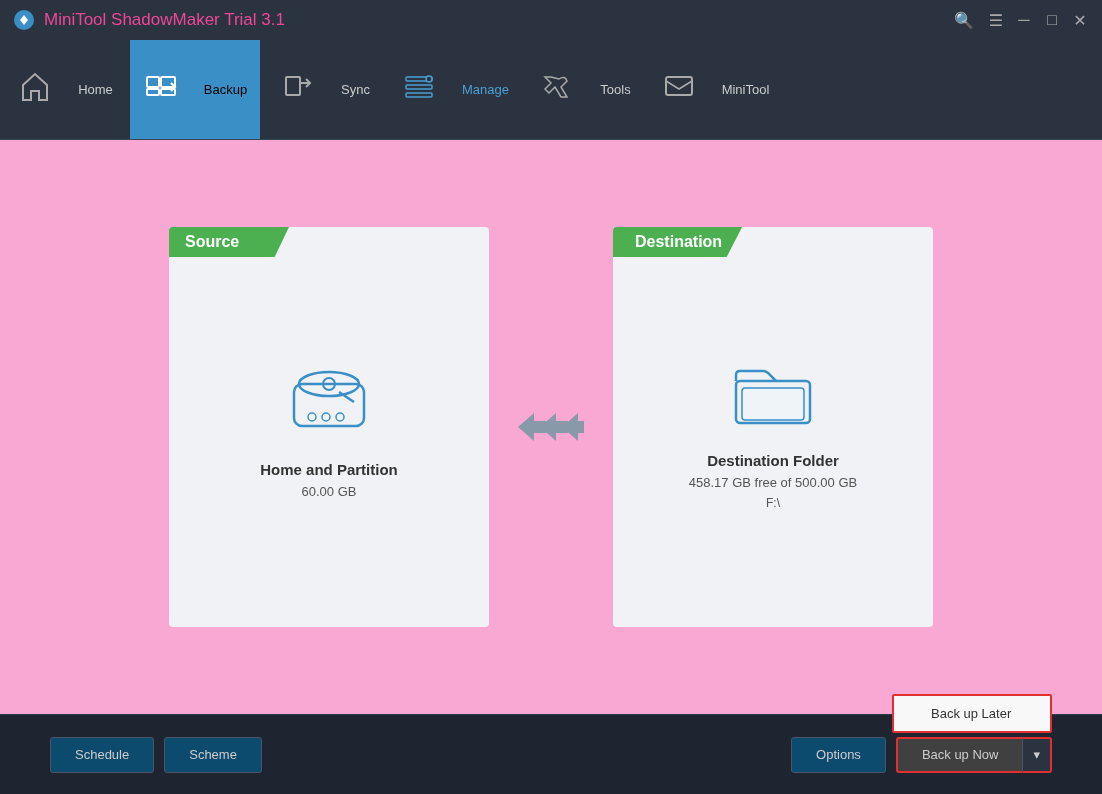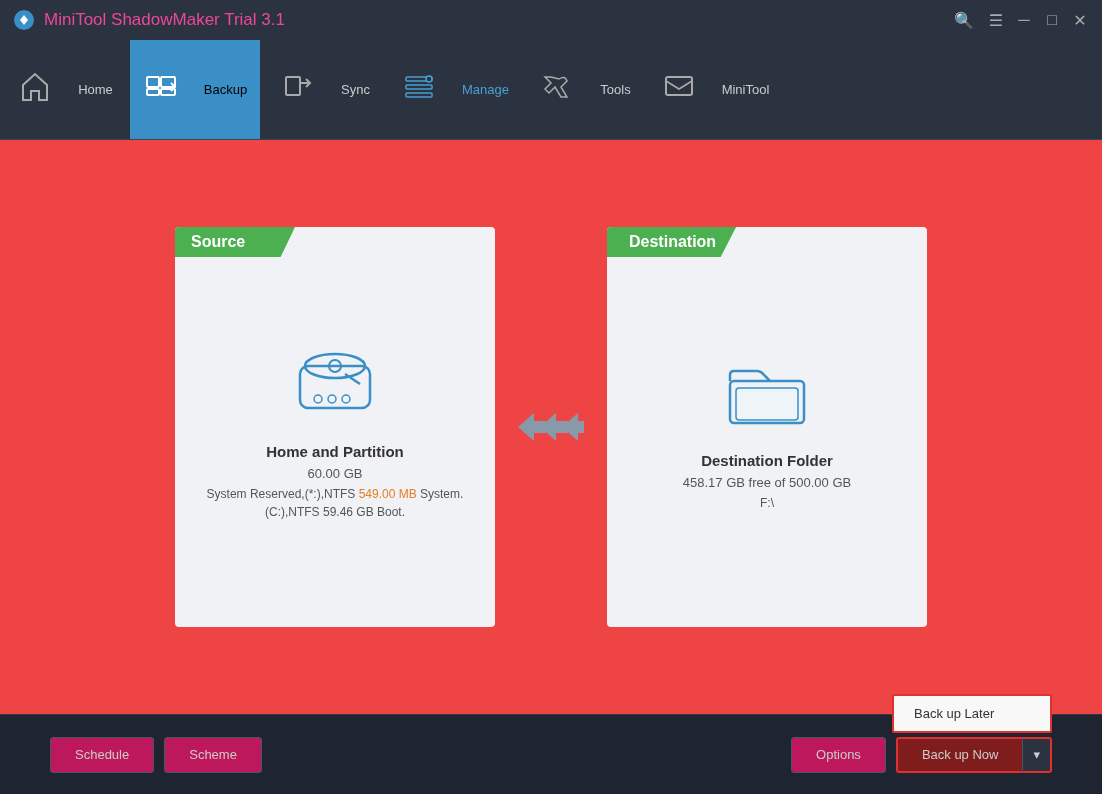--- a/index.html
+++ b/index.html
@@ -77,27 +77,27 @@
     .nav-icon {
       font-size: 30px;
       line-height: 1;
     }
     .nav-label {
       font-size: 13px;
     }
 
     
     #main-content {
-      background: #ef4444;
+      background: #f9a8d4;
       padding: 30px 50px;
       height: calc(794px - 40px - 100px - 80px);
       display: flex;
       align-items: center;
       justify-content: center;
-      gap: 6px;
+      gap: 12px;
     }
 
     
     .card-wrapper {
       display: flex;
       flex-direction: column;
       align-items: stretch;
     }
     .card {
       background: #f0f2f5;
@@ -167,40 +167,40 @@
     #bottom-bar {
       background: #1e2530;
       height: 80px;
       display: flex;
       align-items: center;
       padding: 0 50px;
       border-top: 1px solid #2e3a4a;
       position: relative;
     }
     .btn {
-      background: #be185d;
+      background: #0c4a6e;
       color: #cccccc;
       border: 1px solid #4a5568;
       padding: 8px 24px;
       border-radius: 3px;
       font-size: 13px;
       cursor: pointer;
       height: 36px;
     }
     .right-btns {
       display: flex;
       align-items: center;
       gap: 10px;
     }
     .backup-now-group {
       display: flex;
       position: relative;
     }
     .backup-now-btn {
-      background: #7f1d1d;
+      background: #404040;
       color: #cccccc;
       border: 2px solid #e03030;
       padding: 8px 24px;
       border-radius: 3px 0 0 3px;
       font-size: 13px;
       cursor: pointer;
       height: 36px;
       border-right: 1px solid #4a5568;
     }
     .backup-dropdown-btn {
@@ -220,21 +220,21 @@
       position: absolute;
       bottom: 40px;
       right: 0;
       background: #f8f8f8;
       border: 2px solid #e03030;
       min-width: 160px;
       z-index: 100;
       border-radius: 2px;
     }
     .backup-dropdown-popup .popup-item {
-      padding: 10px 20px;
+      padding: 10px 37px;
       font-size: 13px;
       color: #333;
       cursor: pointer;
       background: #f8f8f8;
     }
 
     
     .disk-svg {
       width: 90px;
       height: 75px;
@@ -356,24 +356,20 @@
           <circle cx="45" cy="22" r="6" stroke="#3a8fc7" stroke-width="2" fill="none"></circle>
 
           <circle cx="28" cy="55" r="4" stroke="#3a8fc7" stroke-width="1.5" fill="none"></circle>
           <circle cx="42" cy="55" r="4" stroke="#3a8fc7" stroke-width="1.5" fill="none"></circle>
           <circle cx="56" cy="55" r="4" stroke="#3a8fc7" stroke-width="1.5" fill="none"></circle>
         </svg>
       </div>
 
       <div class="card-title">Home and Partition</div>
       <div class="card-subtitle">60.00 GB</div>
-      <div class="card-detail">
-        <span>System Reserved,(*:),NTFS </span><span style="color:#e67e22;">549.00 MB</span><span> System.</span><br>
-        <span>(C:),NTFS 59.46 GB Boot.</span>
-      </div>
     </div>
   </div>
 
   <div class="arrow-section">
     <svg width="70" height="40" viewBox="0 0 70 40" fill="none">
       <path d="M2 20 L18 6 L18 14 L30 14 L30 26 L18 26 L18 34 Z" fill="#889aaa"></path>
       <path d="M24 20 L40 6 L40 14 L52 14 L52 26 L40 26 L40 34 Z" fill="#889aaa"></path>
       <path d="M46 20 L62 6 L62 14 L68 14 L68 26 L62 26 L62 34 Z" fill="#889aaa"></path>
     </svg>
   </div>

